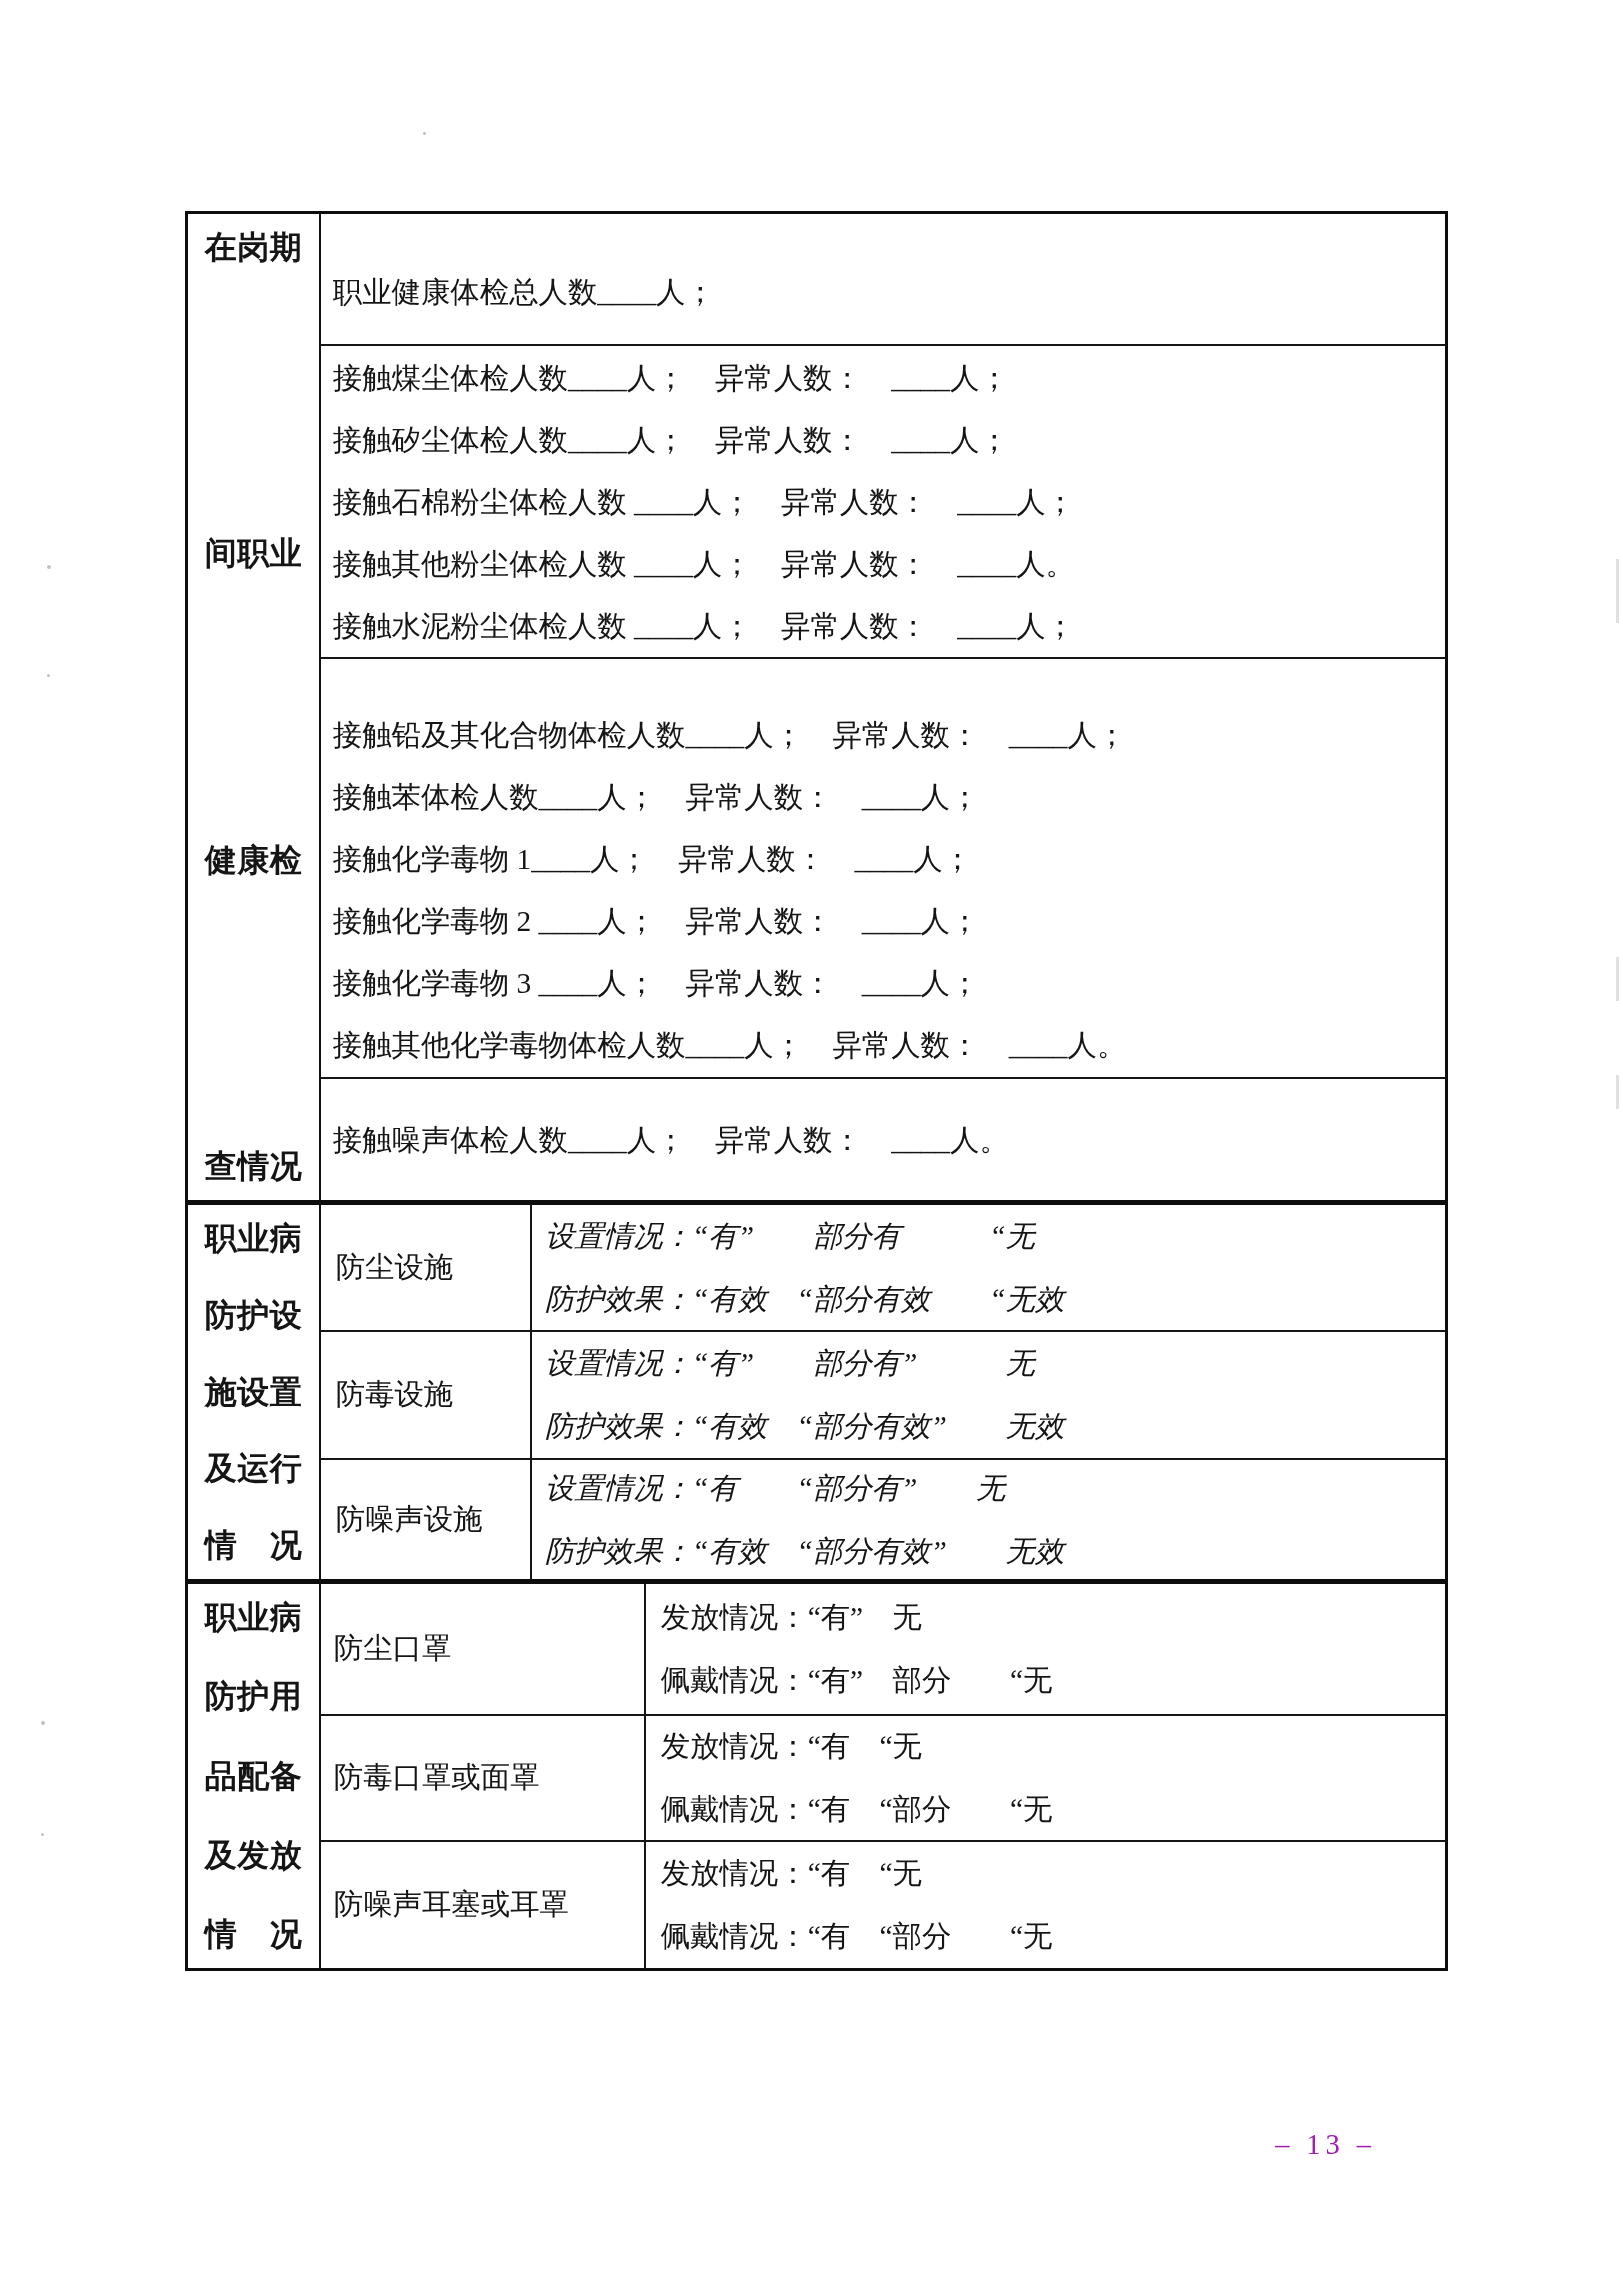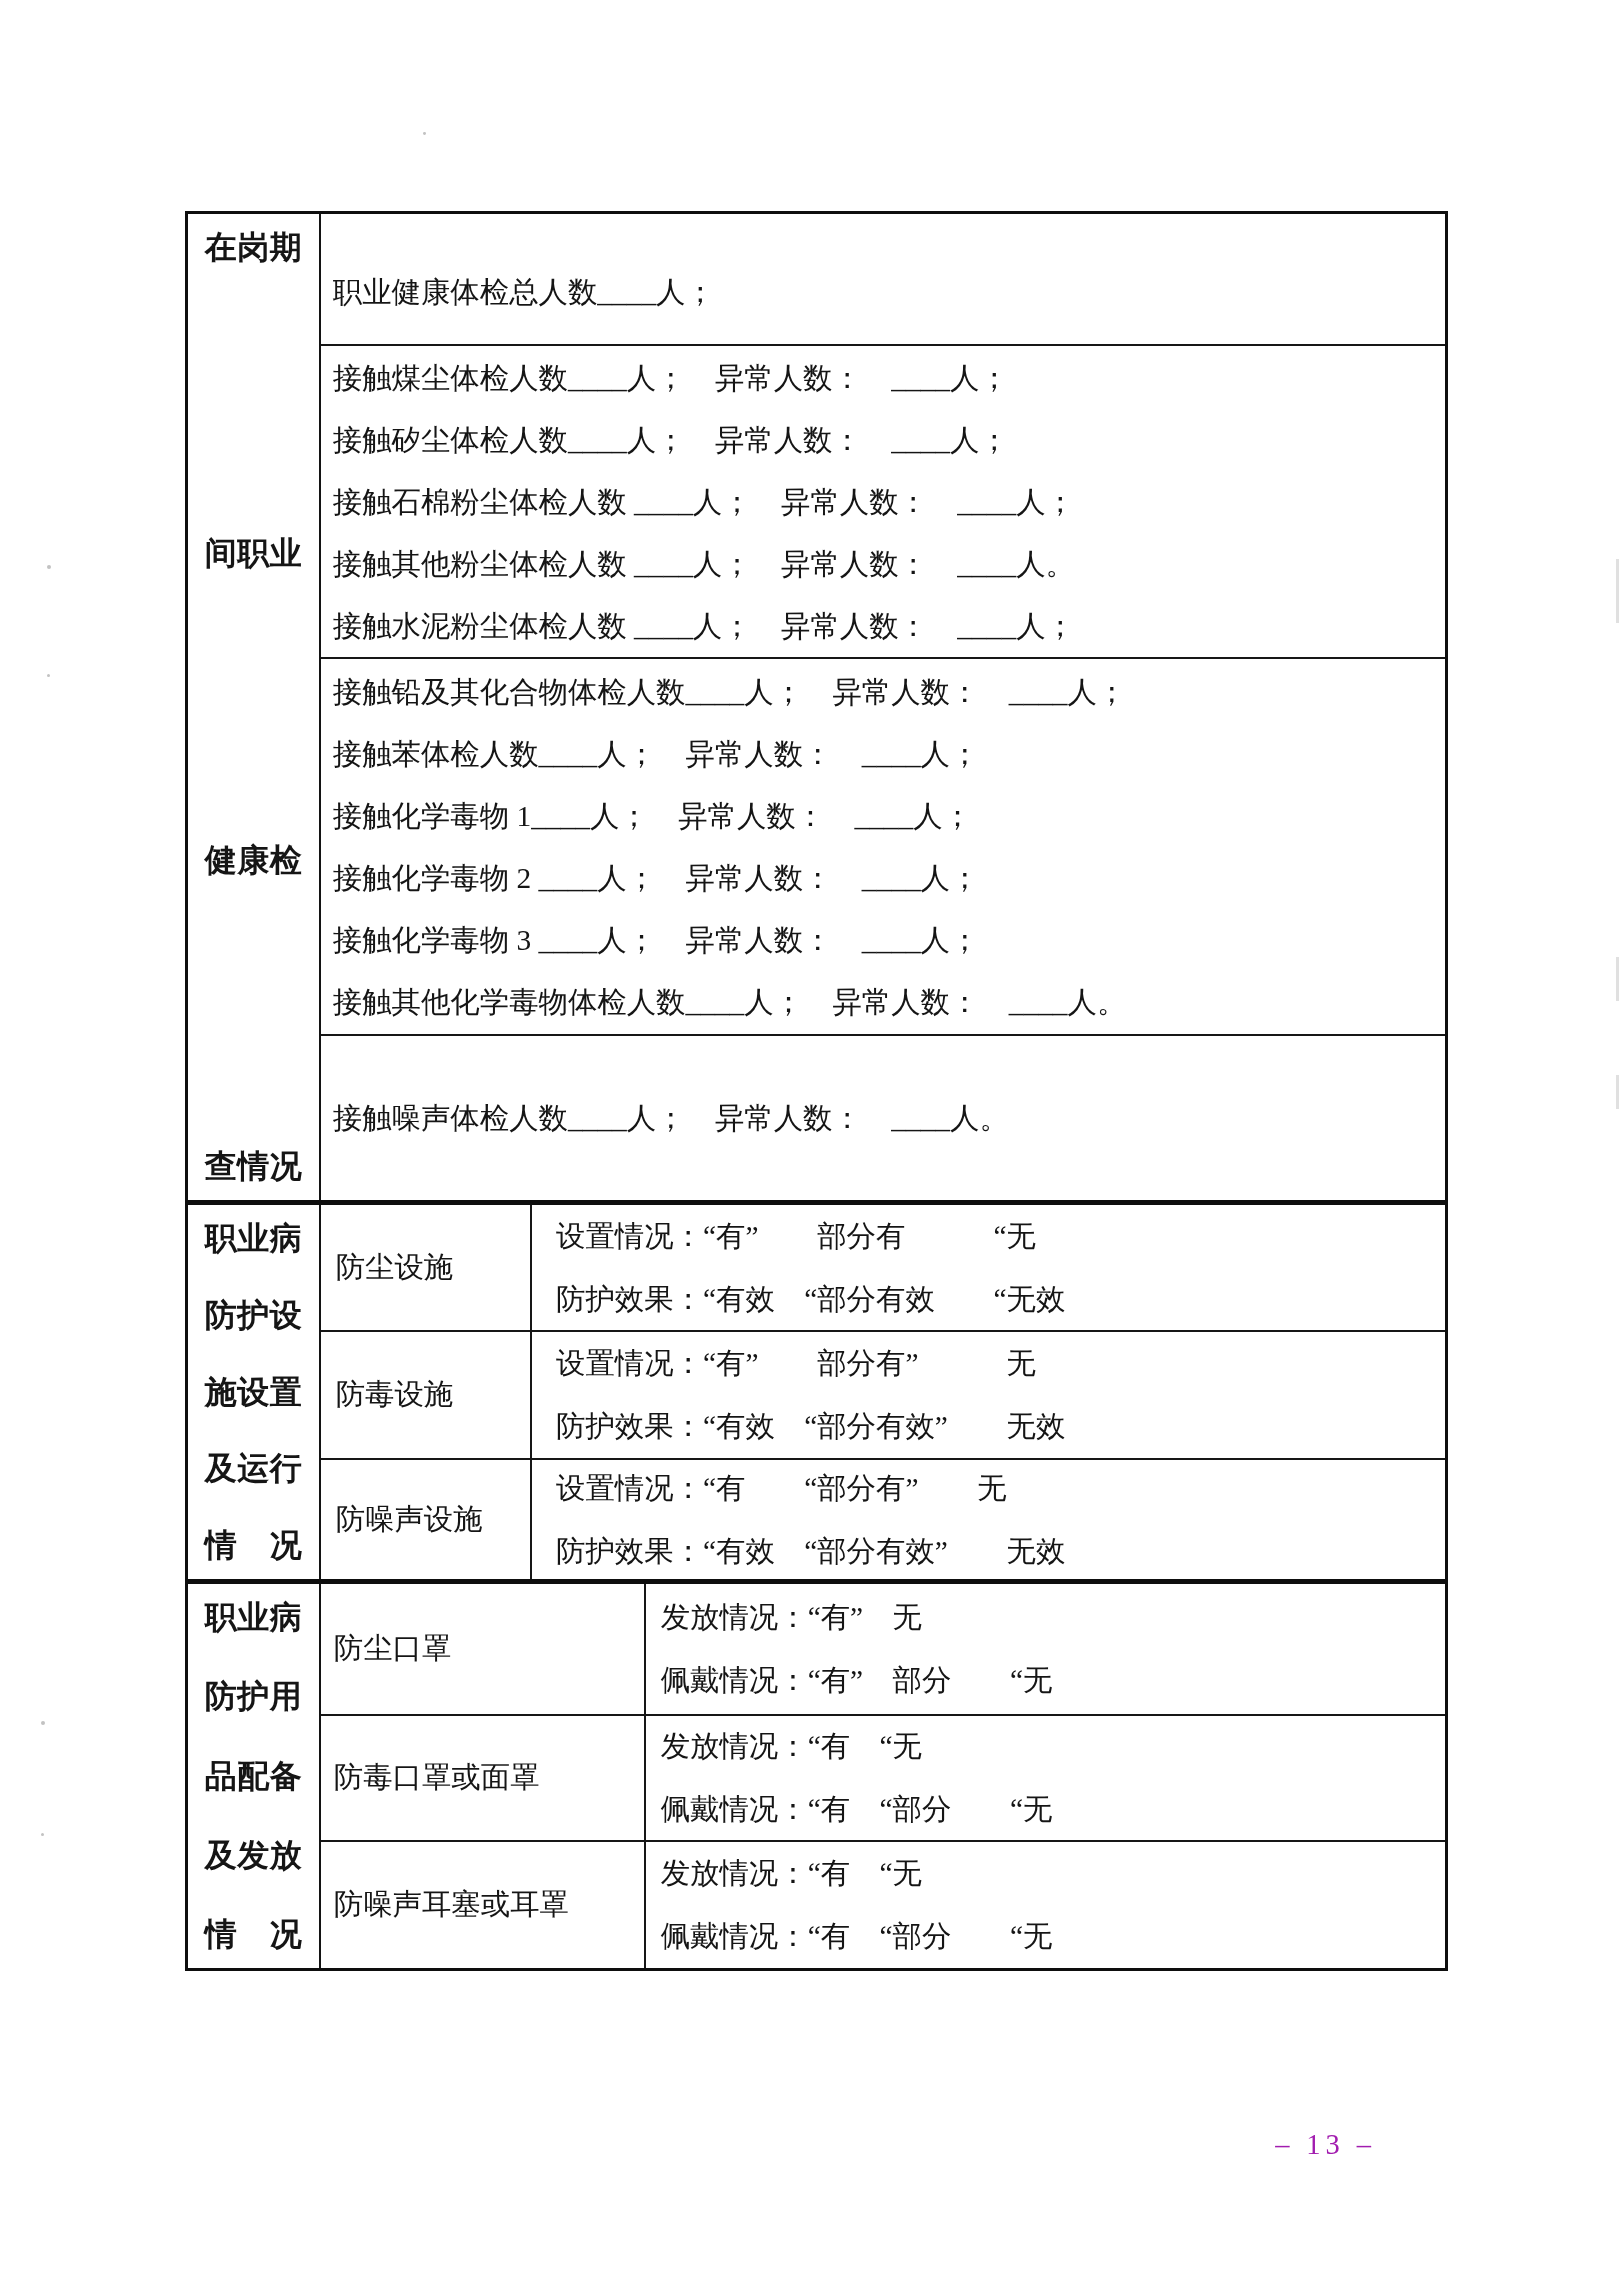--- a/index.html
+++ b/index.html
@@ -27,38 +27,38 @@
   .c-row{
     box-sizing:border-box;border-bottom:2px solid #161616;
     display:flex;flex-direction:column;justify-content:center;
     padding-left:11.8px;font-size:29.4px;
   }
   .c-row:last-child{border-bottom:none;}
   .c-row div{line-height:62px;white-space:pre;}
   .r1{height:121px;}
   .r2{height:107px;margin-top:25px;}
   .r3{height:313px;}
-  .r4{height:377px;}
+  .r4{height:377px;margin-top:43px;}
   .r5{flex:1;}
   .subrow{display:flex;border-bottom:2px solid #161616;box-sizing:border-box;min-height:0;}
   .subrow:last-child{border-bottom:none;}
   .s2r1{height:127px;} .s2r2{height:128px;} .s2r3{flex:1;}
   .s3r1{height:132px;} .s3r2{height:126px;} .s3r3{flex:1;}
   .namecol{
     box-sizing:border-box;border-right:2px solid #161616;
     display:flex;align-items:center;font-size:29.4px;
   }
   .ncol2{width:211px;flex:0 0 211px;padding-left:14.7px;}
   .ncol3{width:325px;flex:0 0 325px;padding-left:12.8px;}
   .optcol{
     flex:1;display:flex;flex-direction:column;justify-content:center;
     font-size:29.4px;min-width:0;
   }
   .optcol div{line-height:63px;white-space:pre;}
-  .o2{padding-left:24px;}
+  .o2{padding-left:13px;font-style:italic;}
   .o3{padding-left:14.7px;}
   .pagenum{
     position:absolute;left:1237px;top:2129px;width:177px;
     text-align:center;font-size:28.5px;letter-spacing:4.9px;color:#a21caf;
   }
   .speck{position:absolute;background:#8f8f8f;border-radius:50%;opacity:.55;}
   .streak{position:absolute;background:#c7c7c7;opacity:.55;}
 </style>
 </head>
 <body>

